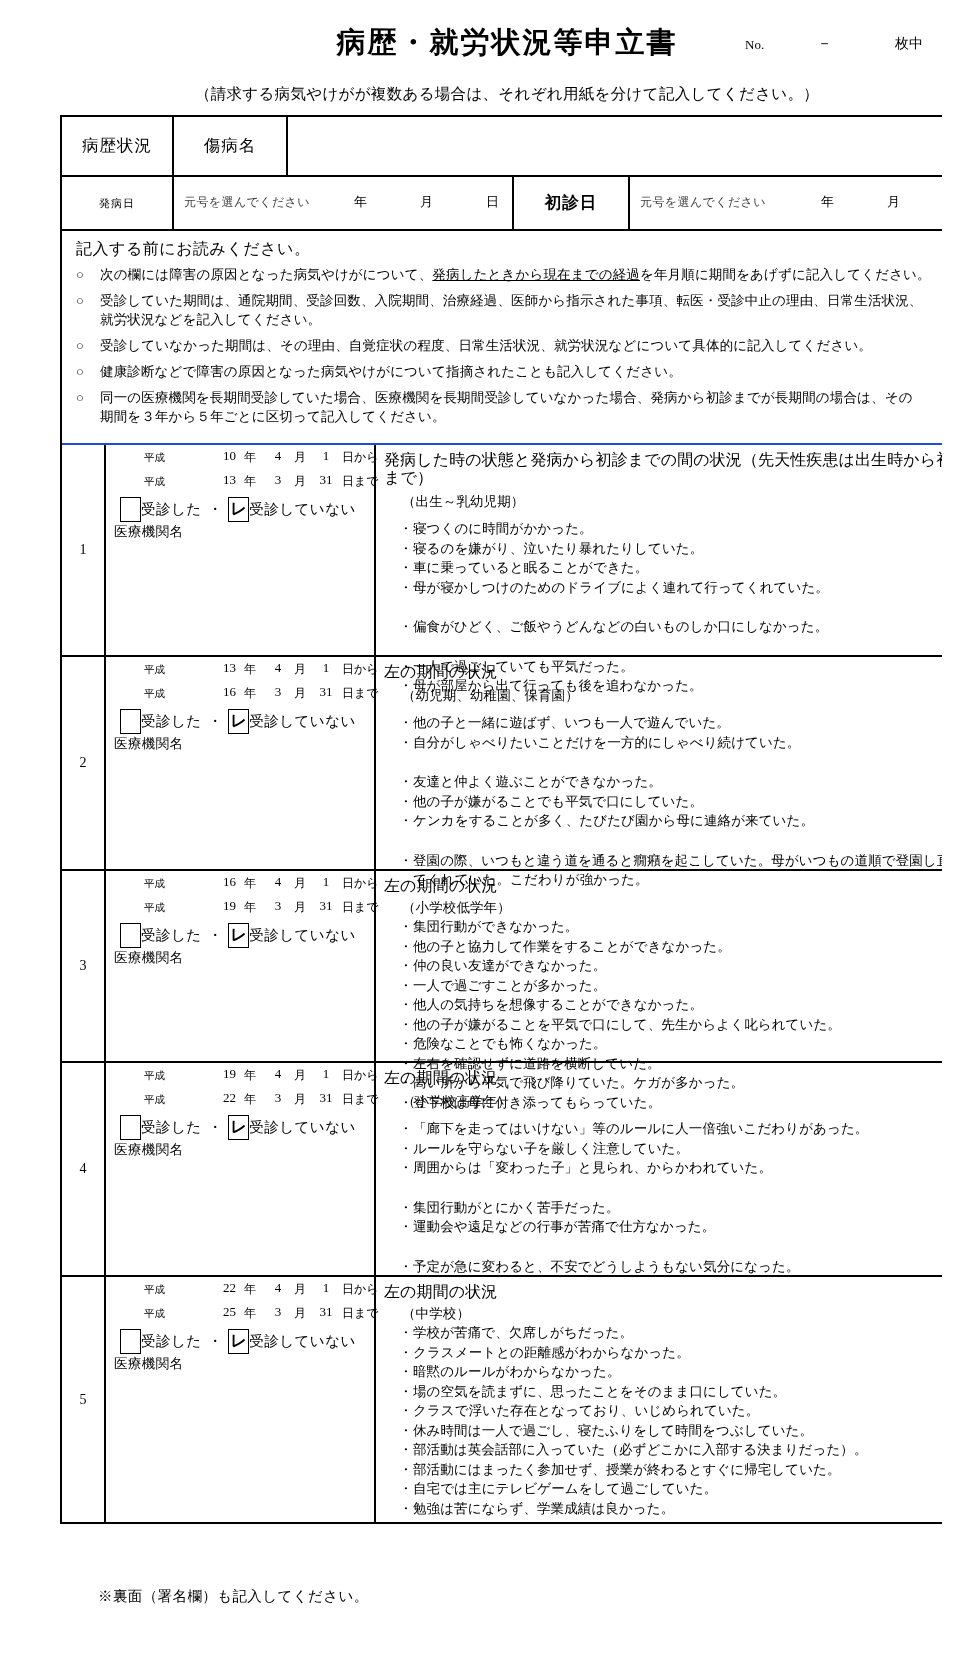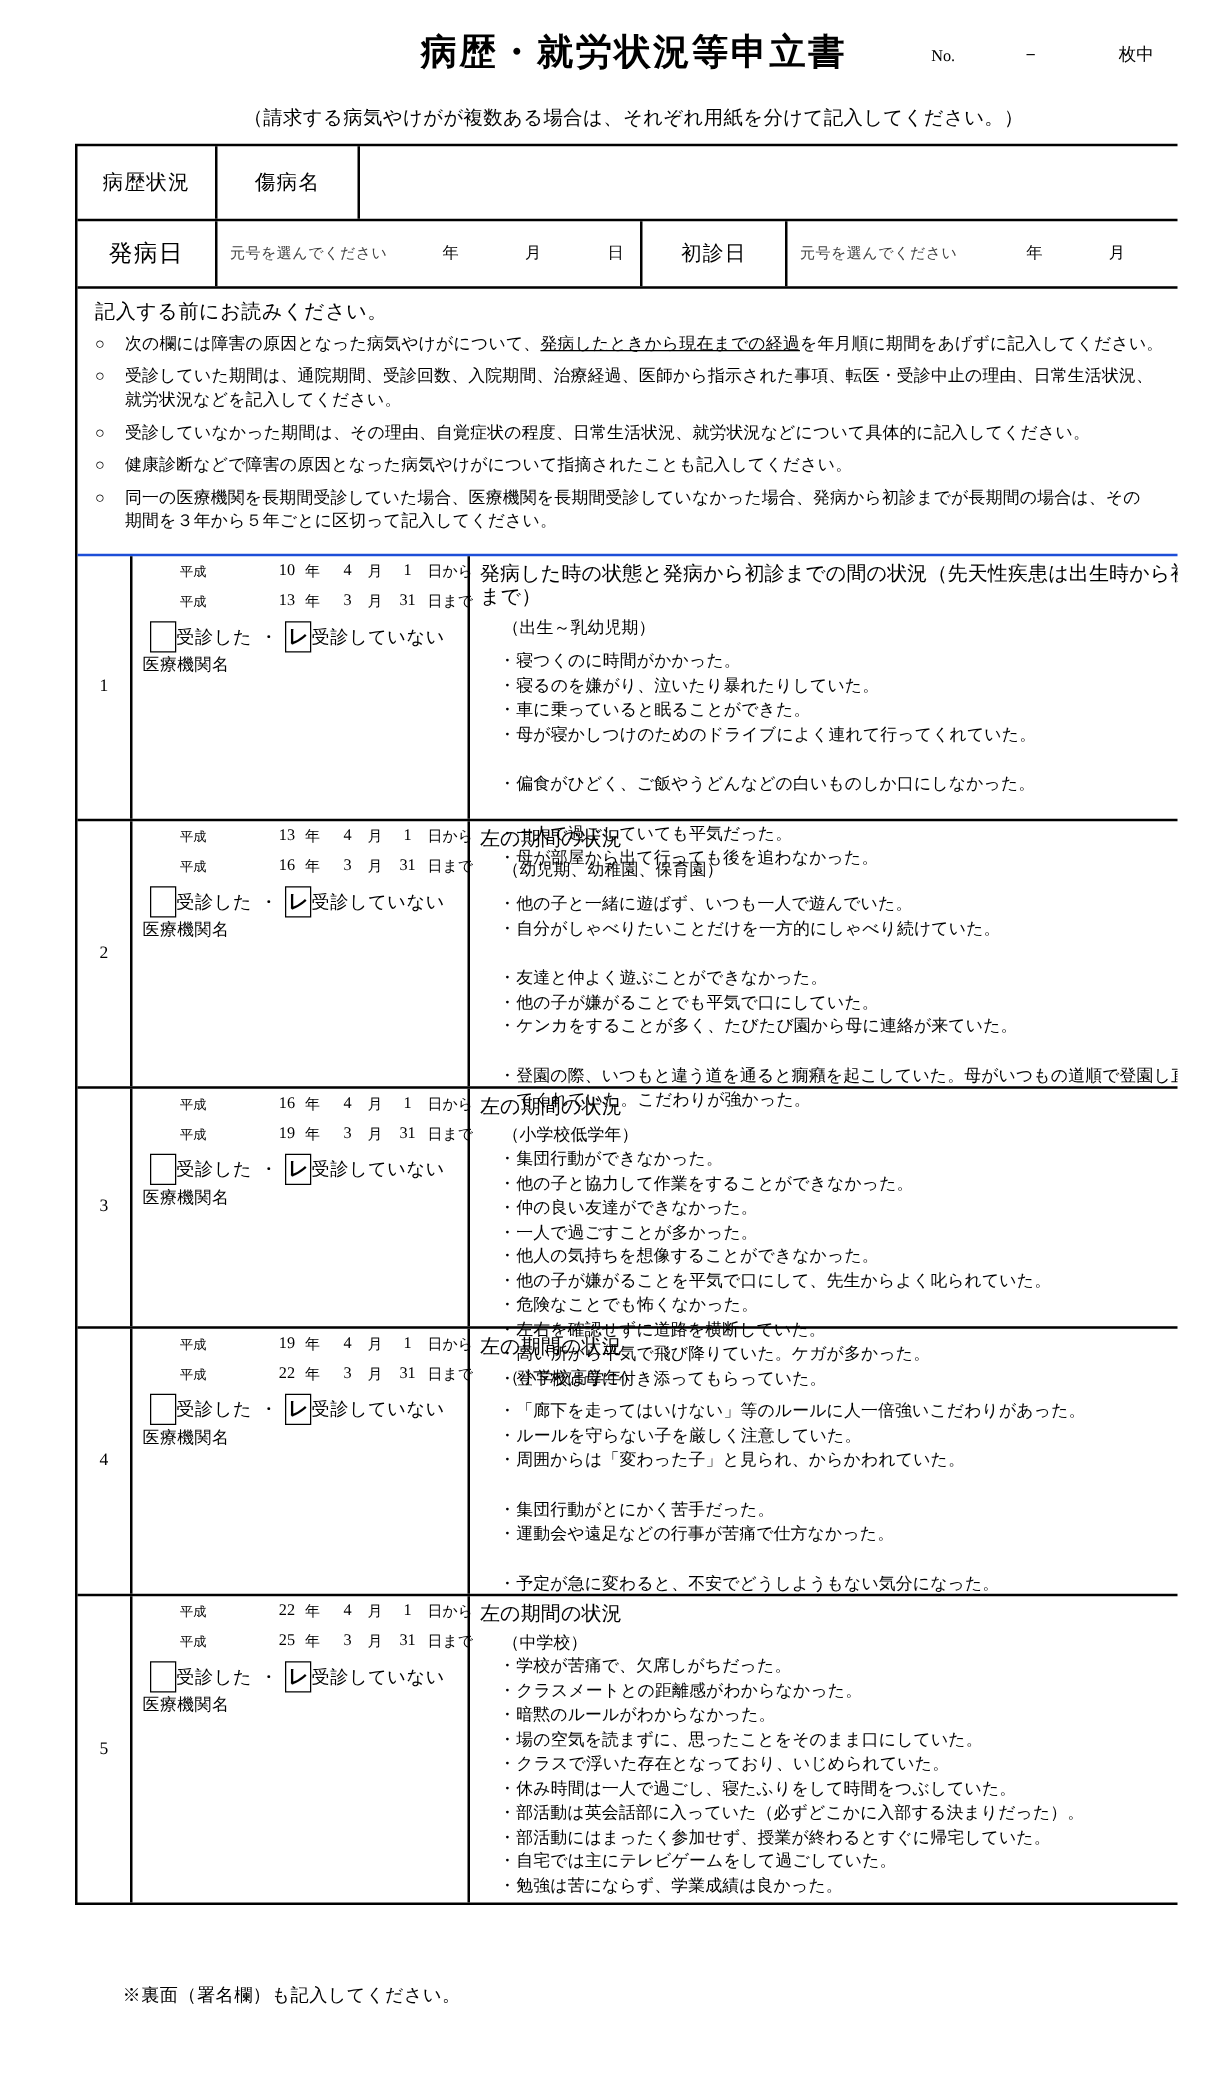--- a/index.html
+++ b/index.html
@@ -101,36 +101,37 @@
     display: flex;
     height: 52px;
     border-bottom: 2px solid #000;
   }
   .cell-hatsubyou-label {
     width: 110px;
     border-right: 2px solid #000;
     display: flex;
     align-items: center;
     justify-content: center;
-    font-size: 19px;
+    font-size: 11px;
     letter-spacing: 1px;
   }
   .cell-date-fields {
     width: 338px;
     border-right: 2px solid #000;
     position: relative;
   }
   .cell-shoshin-label {
     width: 114px;
     border-right: 2px solid #000;
     display: flex;
     align-items: center;
     justify-content: center;
     font-size: 16.5px;
     letter-spacing: 1px;
+    font-weight: bold;
   }
   .cell-date-fields2 { flex: 1; position: relative; }
   .gengo-placeholder {
     position: absolute;
     left: 10px;
     top: 17px;
     font-size: 12px;
     color: #404040;
     letter-spacing: 0.4px;
   }

